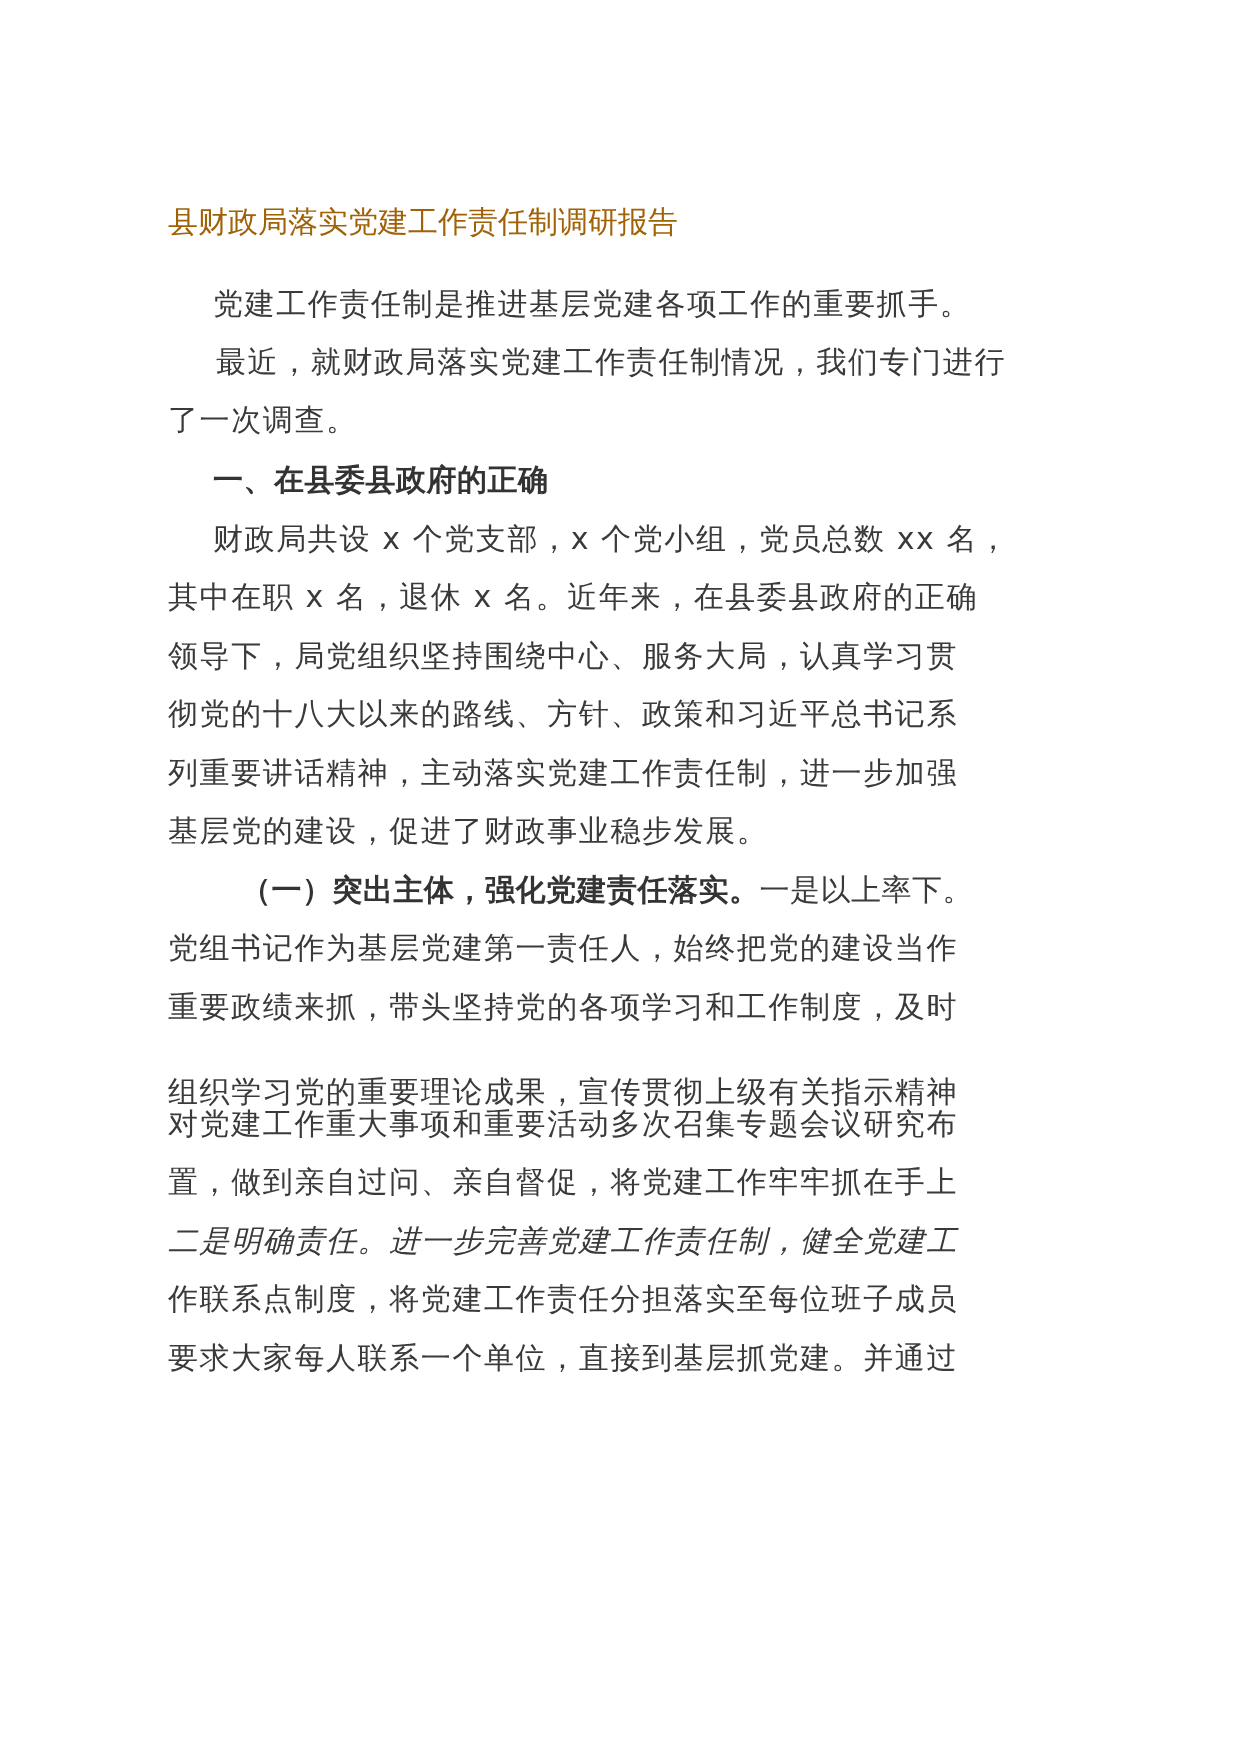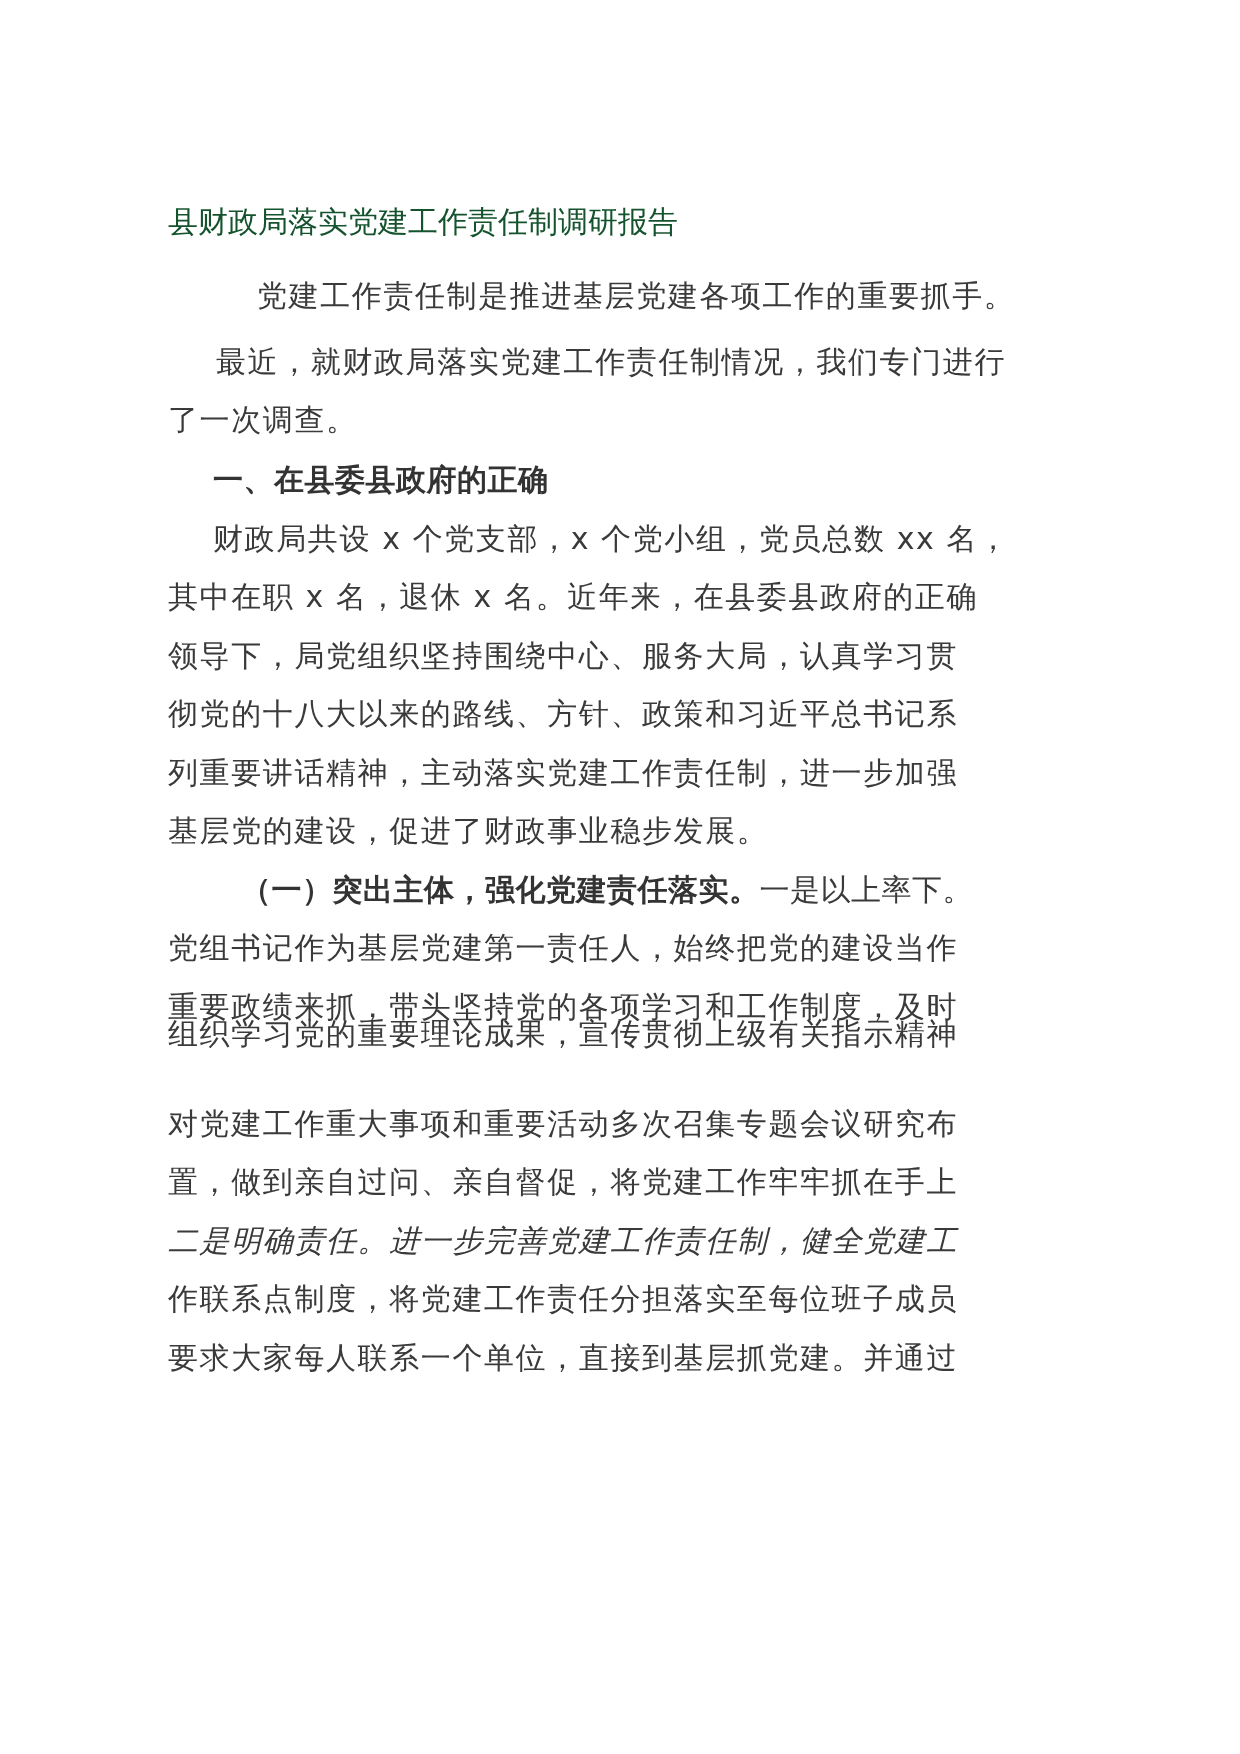--- a/index.html
+++ b/index.html
@@ -22,21 +22,21 @@
       width: 775px;
     }
     .title {
       position: absolute;
       left: 0;
       top: 202px;
       font-size: 30px;
       line-height: 40px;
       white-space: nowrap;
       letter-spacing: 0px;
-      color: #14532d;
+      color: #a16207;
     }
     .line {
       position: absolute;
       left: 0;
       font-size: 30px;
       line-height: 40px;
       white-space: nowrap;
       letter-spacing: 1.6px;
       color: #3a3a3a;
     }
@@ -48,38 +48,38 @@
       color: #333333;
     }
   </style>
 </head>
 <body>
 
 <div class="page">
 
   <div class="title">县财政局落实党建工作责任制调研报告</div>
 
-  <div class="line indent" style="top:276px;margin-left:44px;">党建工作责任制是推进基层党建各项工作的重要抓手。</div>
+  <div class="line indent" style="top:284px;">党建工作责任制是推进基层党建各项工作的重要抓手。</div>
   <div class="line" style="top:342px;margin-left:48px;">最近，就财政局落实党建工作责任制情况，我们专门进行</div>
   <div class="line" style="top:400px;">了一次调查。</div>
 
   <div class="line indent bold" style="top:460px; letter-spacing:0.5px;">一、在县委县政府的正确</div>
 
   <div class="line indent" style="top:519px;">财政局共设 x 个党支部，x 个党小组，党员总数 xx 名，</div>
   <div class="line" style="top:577px;">其中在职 x 名，退休 x 名。近年来，在县委县政府的正确</div>
   <div class="line" style="top:636px;">领导下，局党组织坚持围绕中心、服务大局，认真学习贯</div>
   <div class="line" style="top:694px;">彻党的十八大以来的路线、方针、政策和习近平总书记系</div>
   <div class="line" style="top:753px;">列重要讲话精神，主动落实党建工作责任制，进一步加强</div>
   <div class="line" style="top:811px;">基层党的建设，促进了财政事业稳步发展。</div>
 
   <div class="line indent" style="top:870px; letter-spacing:0.5px;margin-left:28px;">
     <span class="bold">（一）突出主体，强化党建责任落实。</span><span>一是以上率下。</span>
   </div>
   <div class="line" style="top:928px;">党组书记作为基层党建第一责任人，始终把党的建设当作</div>
   <div class="line" style="top:987px;">重要政绩来抓，带头坚持党的各项学习和工作制度，及时</div>
-  <div class="line" style="top:1014px;text-align:center;">组织学习党的重要理论成果，宣传贯彻上级有关指示精神</div>
+  <div class="line" style="top:1072px;text-align:center;">组织学习党的重要理论成果，宣传贯彻上级有关指示精神</div>
   <div class="line" style="top:1104px;">对党建工作重大事项和重要活动多次召集专题会议研究布</div>
   <div class="line" style="top:1162px;">置，做到亲自过问、亲自督促，将党建工作牢牢抓在手上</div>
   <div class="line" style="top:1221px;font-style:italic;">二是明确责任。进一步完善党建工作责任制，健全党建工</div>
   <div class="line" style="top:1279px;">作联系点制度，将党建工作责任分担落实至每位班子成员</div>
   <div class="line" style="top:1338px;">要求大家每人联系一个单位，直接到基层抓党建。并通过</div>
 
 </div>
 
 </body></html>

